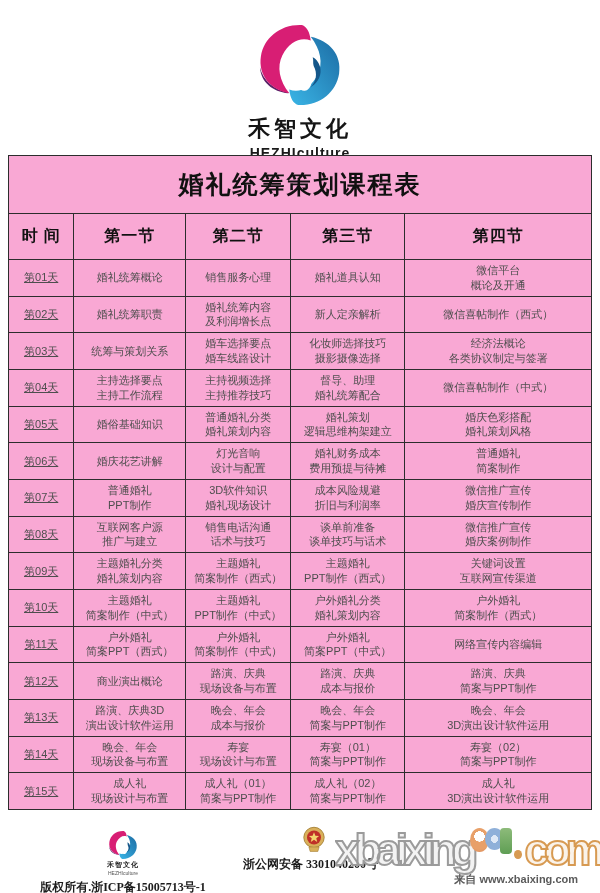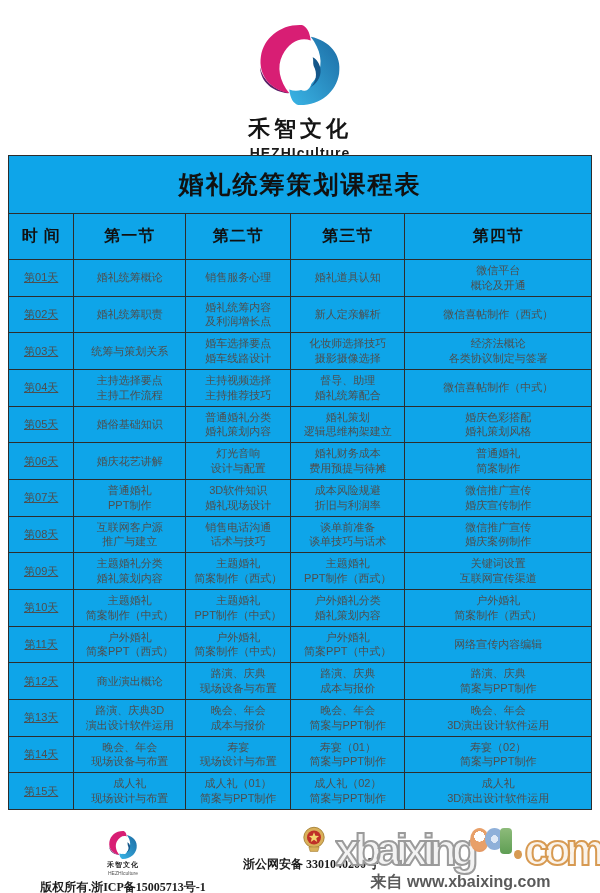--- a/index.html
+++ b/index.html
@@ -9,21 +9,21 @@
 
   
   .brand { position:absolute; top:22px; left:0; width:600px; text-align:center; }
   .brand svg.swirl { width:96px; height:86px; display:inline-block; }
   .brand-name { font-size:22px; font-weight:bold; color:#151515; letter-spacing:4px;
     font-family:"Liberation Sans","DejaVu Sans",sans-serif; margin-top:2px; }
   .brand-sub { font-size:14px; font-weight:bold; color:#1a1a1a; letter-spacing:1px; margin-top:1px; }
 
   
   table.course { position:absolute; left:8px; top:155px; width:584px; height:655px;
-    border-collapse:collapse; table-layout:fixed; background:#0ea5e9; }
+    border-collapse:collapse; table-layout:fixed; background:#f9a8d4; }
   table.course th, table.course td { border:1px solid #2d2d2d; text-align:center; vertical-align:middle; padding:1px 2px; }
   th.tbl-title { height:58px; font-size:25px; font-weight:bold; color:#111;
     letter-spacing:2px; font-family:"Liberation Serif","DejaVu Serif",serif; }
   tr.head-row th { height:46px; font-size:16px; font-weight:bold; color:#111;
     font-family:"Liberation Serif","DejaVu Serif",serif; letter-spacing:1px; }
   td.day { font-size:11px; color:#4e4e4e;text-decoration:underline; }
   td.session { font-size:11px; color:#4e4e4e; line-height:1.35; }
   col.c-time { width:11.2%; } col.c-s1 { width:19.2%; } col.c-s2 { width:18.0%; }
   col.c-s3 { width:19.6%; } col.c-s4 { width:32.0%; }
 
@@ -48,22 +48,22 @@
     color:rgba(255,255,255,0.88); -webkit-text-stroke:2px #9b9b9b;
     text-shadow:0 0 1px #9b9b9b; font-family:"Liberation Sans",sans-serif; }
   .wm-suffix { font-size:44px; font-weight:bold; letter-spacing:-5px; line-height:1;
     color:rgba(255,255,255,0.88); -webkit-text-stroke:2px #d79a52;
     text-shadow:0 0 1px #d79a52; margin-left:2px; }
   .wm-dot { width:9px; height:9px; border-radius:50%; background:#d79a52; margin:22px 1px 0 2px; }
   .mascot { display:inline-block; border-radius:50%; margin-left:-4px; }
   .mascot.chef { width:22px; height:24px; background:radial-gradient(circle at 50% 35%, #fff 0 28%, #e8a069 29% 70%, #d9885a 100%); }
   .mascot.flower { width:22px; height:22px; background:radial-gradient(circle at 50% 50%, #dfe9f6 0 25%, #8fb0d9 26% 75%, #6f97c9 100%); }
   .mascot.bamboo { width:14px; height:26px; border-radius:4px; background:linear-gradient(#8dbb7a,#5f9e54); }
-  .wm-caption { font-size:16px; font-weight:bold; color:#5a5a5a; text-align:center;
-    margin-top:-2px; padding-right:14px; text-shadow:0 0 2px #fff; }
+  .wm-caption { font-size:11px; font-weight:bold; color:#5a5a5a; text-align:right;
+    margin-top:-2px; padding-right:22px; text-shadow:0 0 2px #fff; }
 </style>
 </head>
 <body>
 
 <svg width="0" height="0" style="position:absolute">
   <defs>
     <linearGradient id="bluegrad" x1="0" y1="1" x2="1" y2="0">
       <stop offset="0" stop-color="#3ab5e6"></stop>
         <stop offset="1" stop-color="#1c6ba3"></stop>
     </linearGradient>

